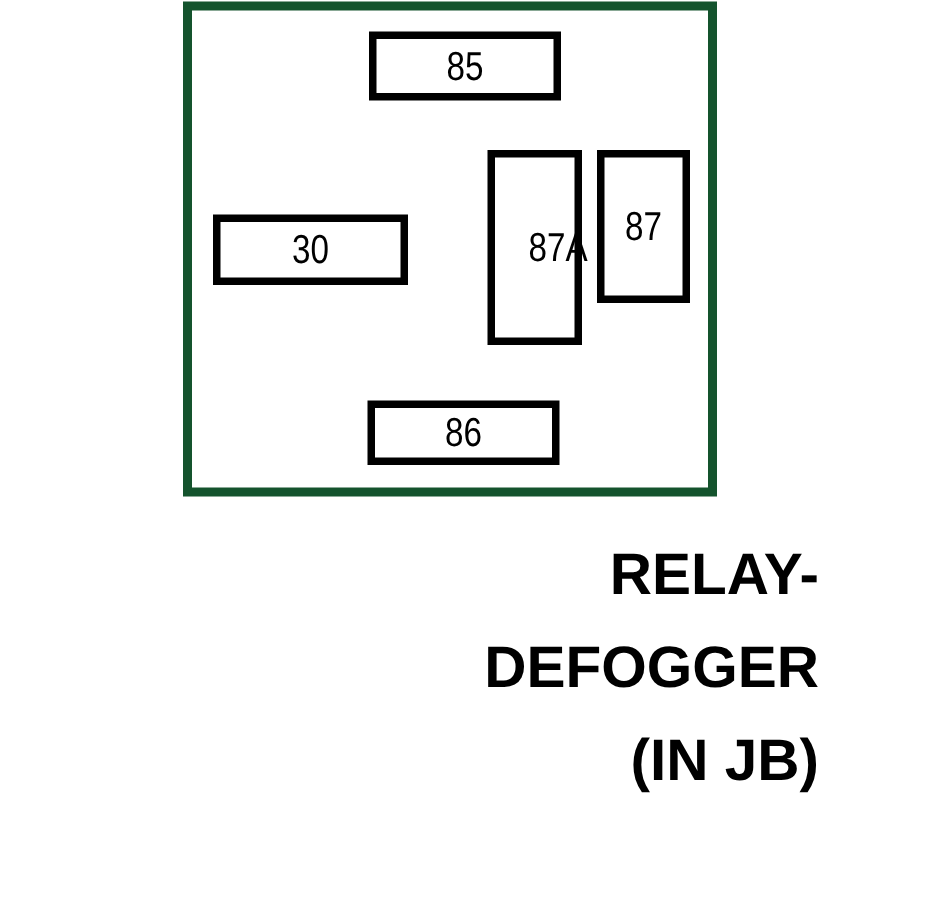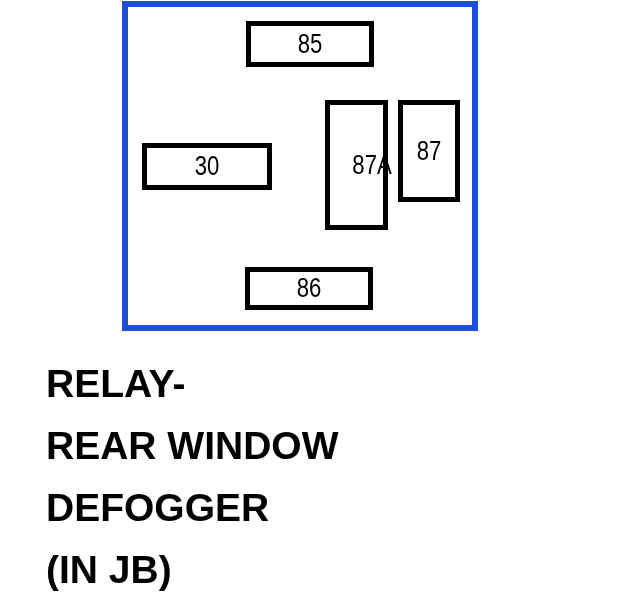--- a/index.html
+++ b/index.html
@@ -18,21 +18,21 @@
     position: absolute;
     left: 0; top: 0;
     width: 624px; height: 600px;
   }
   .relay-outline {
     position: absolute;
     left: 122px;
     top: 1px;
     width: 356px;
     height: 330px;
-    border: 6px solid #1d4ed8;
+    border: 6px solid #14532d;
     box-sizing: border-box;
     background: #ffffff;
   }
   .terminal {
     position: absolute;
     border: 5px solid #000000;
     box-sizing: border-box;
     background: #ffffff;
     display: flex;
     align-items: center;
@@ -51,21 +51,21 @@
     line-height: 1;
     transform: scaleX(0.82);
     transform-origin: center center;
     white-space: nowrap;
   }
   .caption {
     position: absolute;
     left: 46px;
     top: 353px;
     width: 500px;
-    text-align: left;
+    text-align: right;
     color: #000000;
     font-weight: 700;
     font-size: 39px;
     line-height: 62px;
     letter-spacing: 0px;
   }
   .cap-line {
     white-space: nowrap;
   }
 </style>
@@ -93,18 +93,17 @@
     </div>
 
     <div class="terminal t86">
       <span class="t-label">86</span>
     </div>
 
   </div>
 
   <div class="caption">
     <div class="cap-line">RELAY-</div>
-    <div class="cap-line">REAR WINDOW</div>
     <div class="cap-line">DEFOGGER</div>
     <div class="cap-line">(IN JB)</div>
   </div>
 
 </div>
 
 </body></html>

